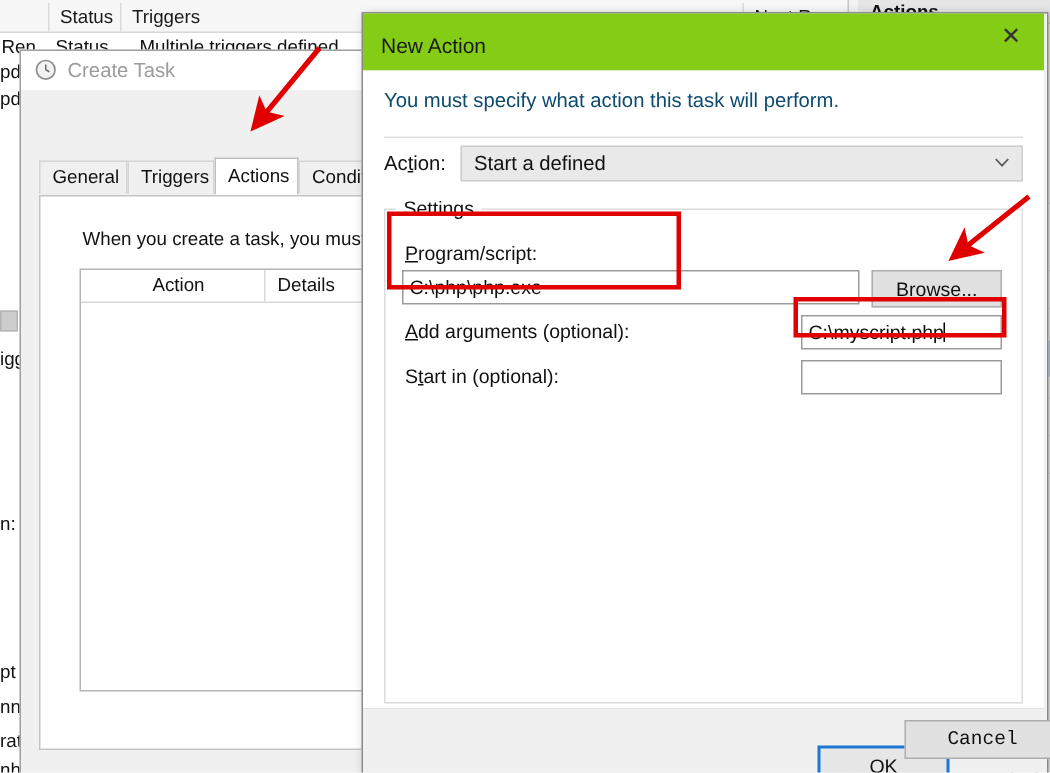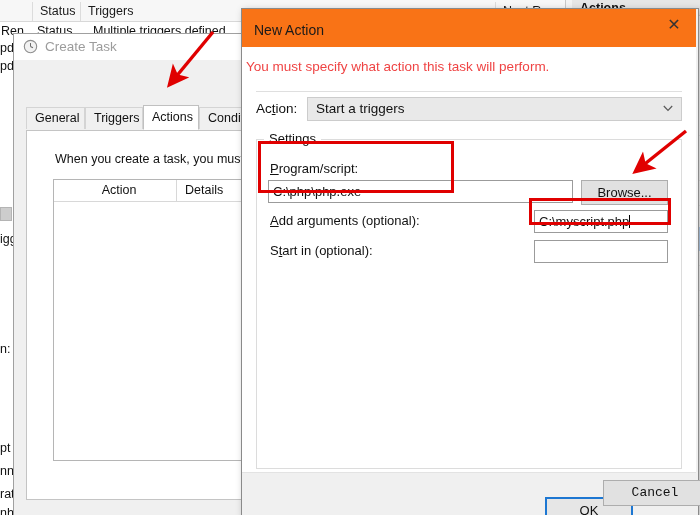--- a/index.html
+++ b/index.html
@@ -148,37 +148,37 @@
   .uline { text-decoration: underline; }
 
   
   .na-dialog {
     position: absolute; left: 241px; top: 8px; width: 456px; height: 507px;
     background: #f0f0f0; border: 1px solid #8a8a8a;
     box-shadow: 2px 2px 7px rgba(0,0,0,0.25);
   }
   .na-titlebar {
     position: absolute; left: 0; top: 0; width: 454px; height: 38px;
-    background: #f97316;
+    background: #84cc16;
   }
   .na-title {
     position: absolute; left: 12px; top: 11px; height: 20px; line-height: 20px;
     font-size: 14px; color: #1a1a1a; white-space: nowrap;
   }
   .na-close {
     position: absolute; right: 0px; top: 0px; width: 44px; height: 31px;
     text-align: center; line-height: 31px; font-size: 16px; color: #333;
     font-family: "Liberation Sans", sans-serif;
   }
   .na-body {
     position: absolute; left: 0; top: 38px; width: 454px; height: 467px;
     background: #ffffff;
   }
   .na-instr {
-    position: absolute; left: 4px; top: 12px; font-size: 13.5px; color: #ef4444;
+    position: absolute; left: 14px; top: 12px; font-size: 13.5px; color: #0c4a6e;
     white-space: nowrap;
   }
   .na-sep {
     position: absolute; left: 14px; top: 44px; width: 426px; height: 1px;
     background: #dfdfdf;
   }
   .na-action-label {
     position: absolute; left: 14px; top: 54px; font-size: 13.5px; color: #111;
     white-space: nowrap;
   }
@@ -321,21 +321,21 @@
       <div class="na-close">✕</div>
     </div>
 
     <div class="na-body">
       <div class="na-instr">You must specify what action this task will perform.</div>
       <div class="na-sep"></div>
 
       <div class="na-action-label"><span>Ac</span><span class="uline">t</span><span>ion:</span></div>
 
       <div class="na-combo">
-        <div class="na-combo-text">Start a triggers</div>
+        <div class="na-combo-text">Start a defined</div>
         <svg class="na-combo-arrow" viewBox="0 0 10 7">
           <polyline points="0.8,1 5,5.4 9.2,1" fill="none" stroke="#5a5a5a" stroke-width="1.2"></polyline>
         </svg>
       </div>
 
       <div class="na-group"></div>
       <div class="na-group-label">Settings</div>
 
       <div class="na-lbl" style="left:28px; top:114px;"><span class="uline">P</span><span>rogram/script:</span></div>
       <div class="na-input" style="left:26px; top:133px; width:305px; height:23px;" title="C:\php\php.exe">C:\php\php.exe</div>

